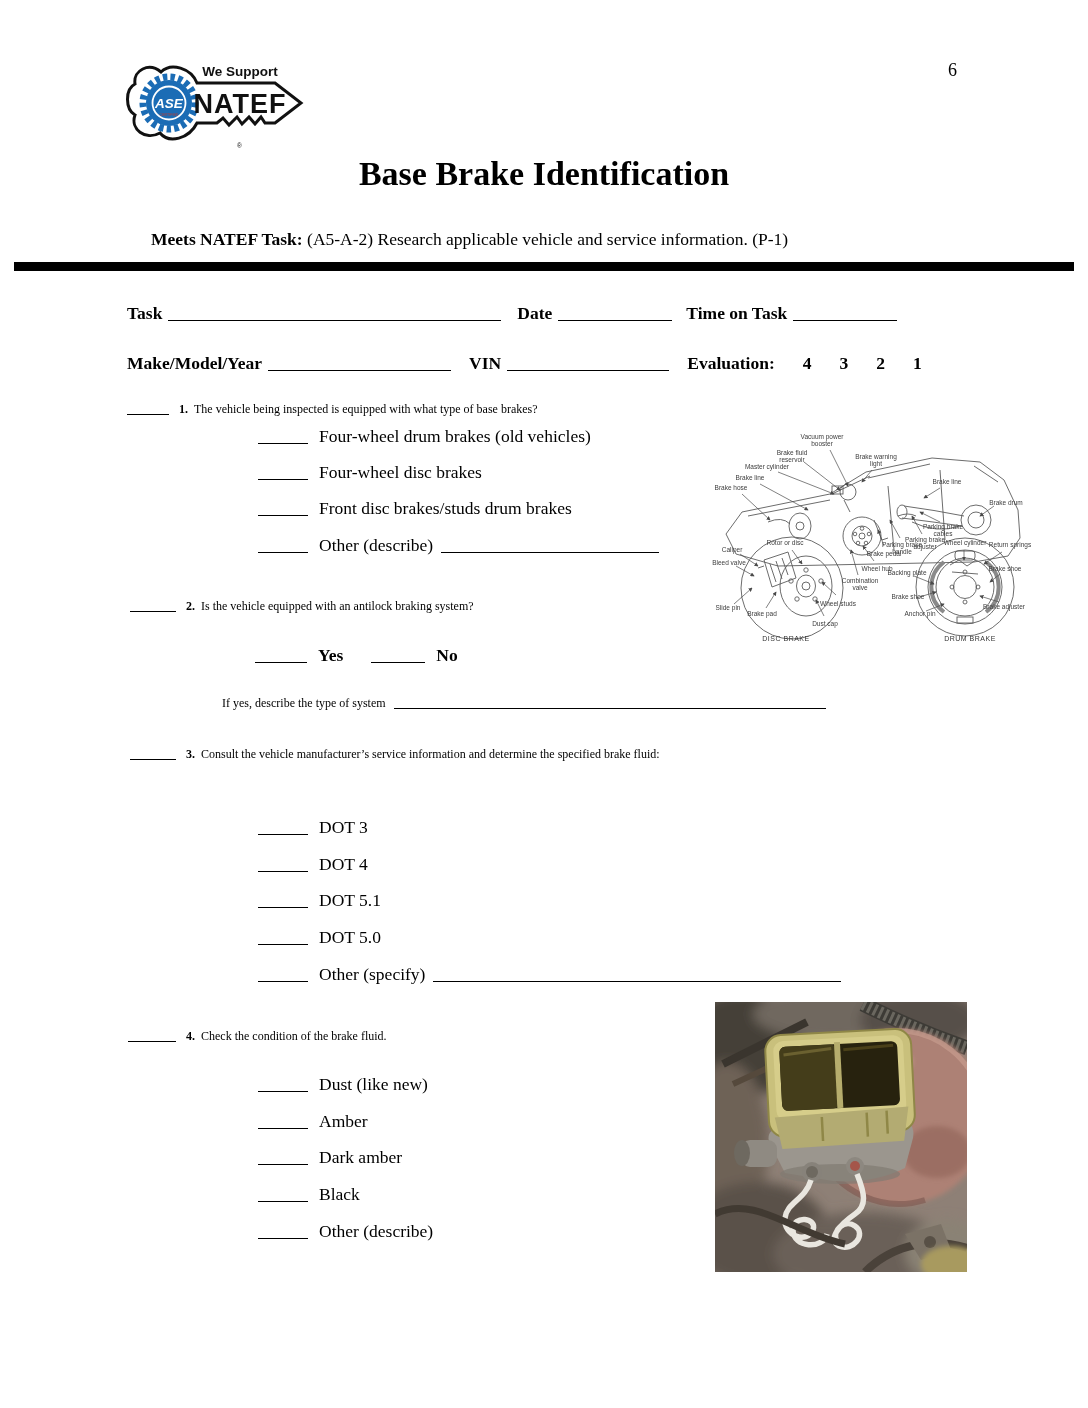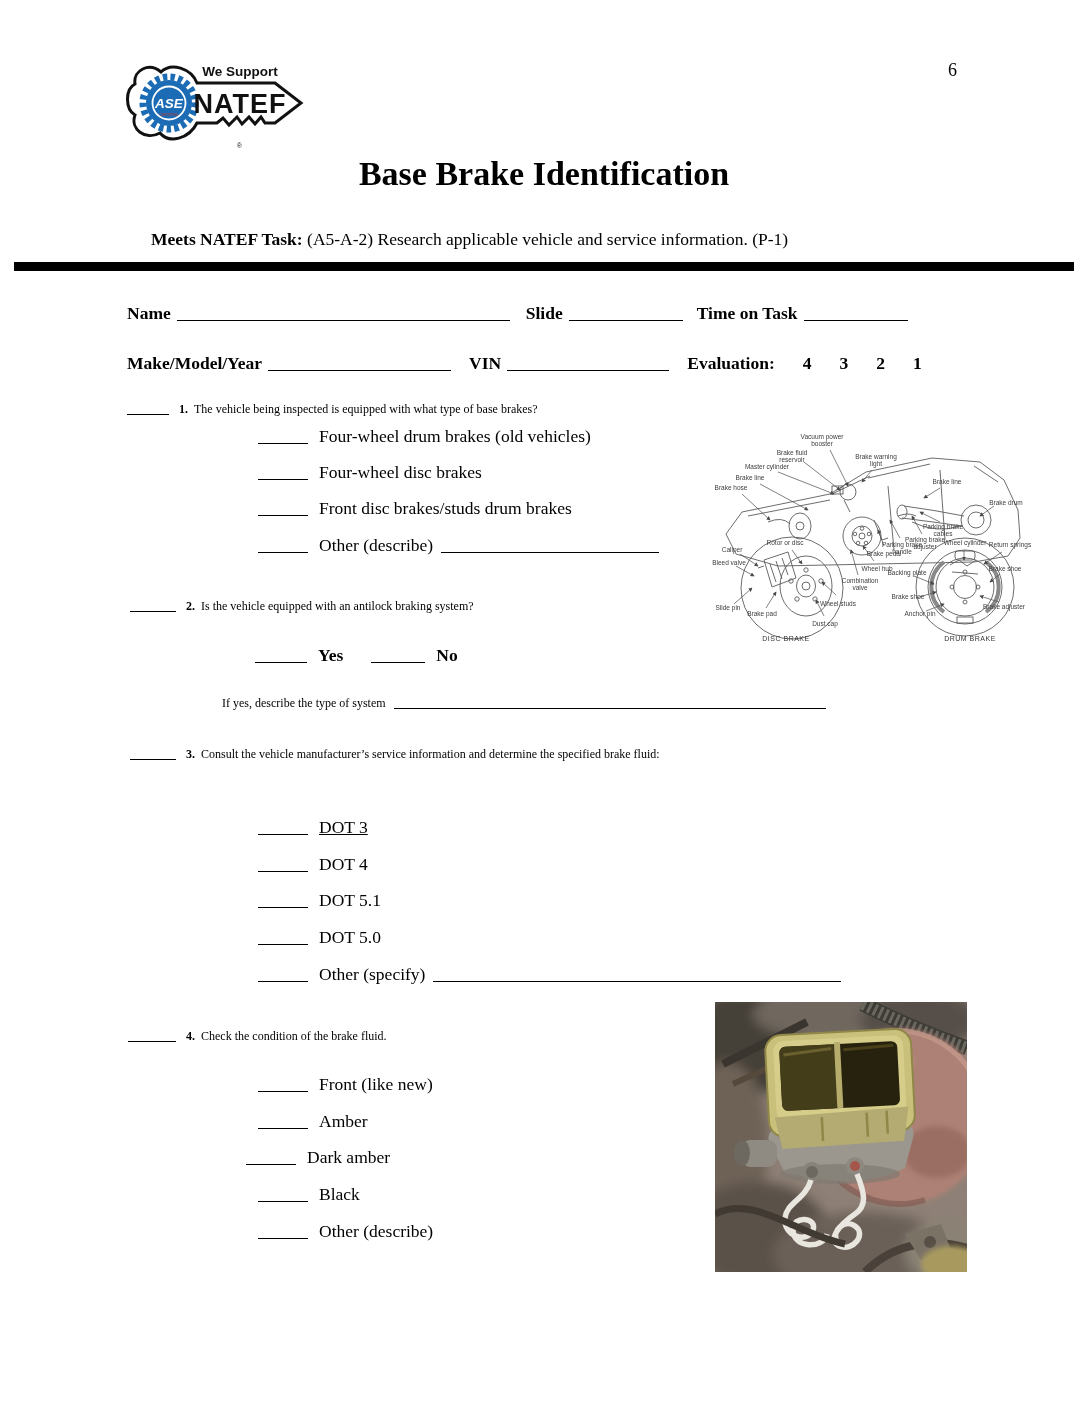--- a/index.html
+++ b/index.html
@@ -55,21 +55,21 @@
   <h1 class="abs title">Base Brake Identification</h1>
 
   <div class="abs task">
     <span class="b">Meets NATEF Task:</span>
     <span>(A5-A-2) Research applicable vehicle and service information. (P-1)</span>
   </div>
 
   <div class="abs rule"></div>
 
   <div class="abs formrow" style="left:127px;top:303px;">
-    <span class="b">Name</span><span class="blank" style="width:333px;margin-left:6px;"></span><span class="b" style="margin-left:16px;">Slide</span><span class="blank" style="width:114px;margin-left:6px;"></span><span class="b" style="margin-left:14px;">Time on Task</span><span class="blank" style="width:104px;margin-left:6px;"></span>
+    <span class="b">Task</span><span class="blank" style="width:333px;margin-left:6px;"></span><span class="b" style="margin-left:16px;">Date</span><span class="blank" style="width:114px;margin-left:6px;"></span><span class="b" style="margin-left:14px;">Time on Task</span><span class="blank" style="width:104px;margin-left:6px;"></span>
   </div>
 
   <div class="abs formrow" style="left:127px;top:353px;">
     <span class="b">Make/Model/Year</span><span class="blank" style="width:183px;margin-left:6px;"></span><span class="b" style="margin-left:18px;">VIN</span><span class="blank" style="width:162px;margin-left:6px;"></span><span class="b" style="margin-left:18px;">Evaluation:</span><span class="evdig">4</span><span class="evdig">3</span><span class="evdig">2</span><span class="evdig">1</span>
   </div>
 
   <div class="abs txt" style="left:127px;top:400px;white-space:nowrap;">
     <span class="blank" style="width:42px;"></span><span class="qnum">1.</span><span>The vehicle being inspected is equipped with what type of base brakes?</span>
   </div>
   <div class="abs optrow" style="left:258px;top:426px;">
@@ -209,46 +209,46 @@
   <div class="abs optrow" style="left:255px;top:645px;">
     <span class="blank" style="width:52px;"></span><span class="optlabel b">Yes</span><span class="blank" style="width:54px;margin-left:28px;"></span><span class="optlabel b">No</span>
   </div>
   <div class="abs txt" style="left:222px;top:694px;white-space:nowrap;">
     <span>If yes, describe the type of system</span><span class="blank" style="width:432px;margin-left:8px;"></span>
   </div>
 
   <div class="abs txt hang" style="left:130px;top:745px;width:810px;">
     <span class="blank" style="width:46px;"></span><span class="qnum">3.</span><span>Consult the vehicle manufacturer’s service information and determine the specified brake fluid:</span>
   </div>
-  <div class="abs optrow" style="left:258px;top:817px;text-decoration:underline;">
+  <div class="abs optrow" style="left:258px;top:817px;">
     <span class="blank" style="width:50px;"></span><span class="optlabel">DOT 3</span>
   </div>
   <div class="abs optrow" style="left:258px;top:854px;">
     <span class="blank" style="width:50px;"></span><span class="optlabel">DOT 4</span>
   </div>
   <div class="abs optrow" style="left:258px;top:890px;">
     <span class="blank" style="width:50px;"></span><span class="optlabel">DOT 5.1</span>
   </div>
   <div class="abs optrow" style="left:258px;top:927px;">
     <span class="blank" style="width:50px;"></span><span class="optlabel">DOT 5.0</span>
   </div>
   <div class="abs optrow" style="left:258px;top:964px;">
     <span class="blank" style="width:50px;"></span><span class="optlabel">Other (specify)</span><span class="blank" style="width:408px;margin-left:8px;"></span>
   </div>
 
   <div class="abs txt" style="left:128px;top:1027px;white-space:nowrap;">
     <span class="blank" style="width:48px;"></span><span class="qnum">4.</span><span>Check the condition of the brake fluid.</span>
   </div>
   <div class="abs optrow" style="left:258px;top:1074px;">
-    <span class="blank" style="width:50px;"></span><span class="optlabel">Front (like new)</span>
+    <span class="blank" style="width:50px;"></span><span class="optlabel">Dust (like new)</span>
   </div>
   <div class="abs optrow" style="left:258px;top:1111px;">
     <span class="blank" style="width:50px;"></span><span class="optlabel">Amber</span>
   </div>
-  <div class="abs optrow" style="left:246px;top:1147px;text-align:center;">
+  <div class="abs optrow" style="left:258px;top:1147px;text-align:center;">
     <span class="blank" style="width:50px;"></span><span class="optlabel">Dark amber</span>
   </div>
   <div class="abs optrow" style="left:258px;top:1184px;">
     <span class="blank" style="width:50px;"></span><span class="optlabel">Black</span>
   </div>
   <div class="abs optrow" style="left:258px;top:1221px;">
     <span class="blank" style="width:50px;"></span><span class="optlabel">Other (describe)</span>
   </div>
 
   <div class="abs photo">

